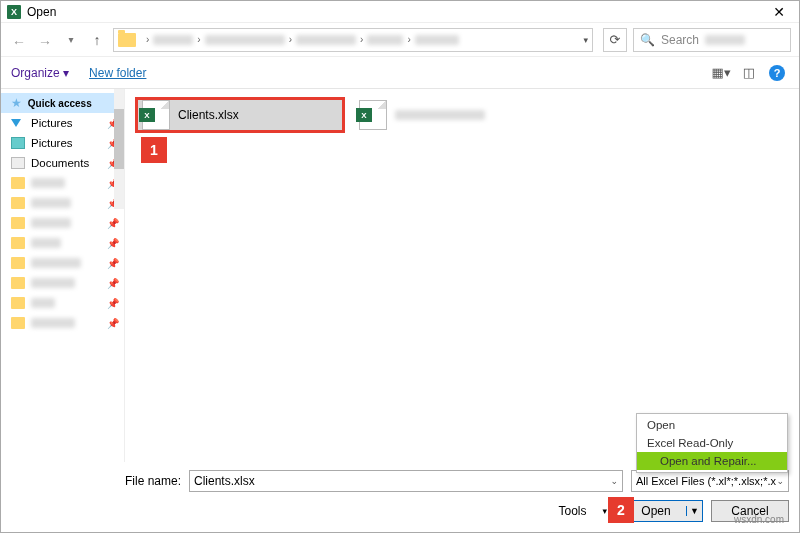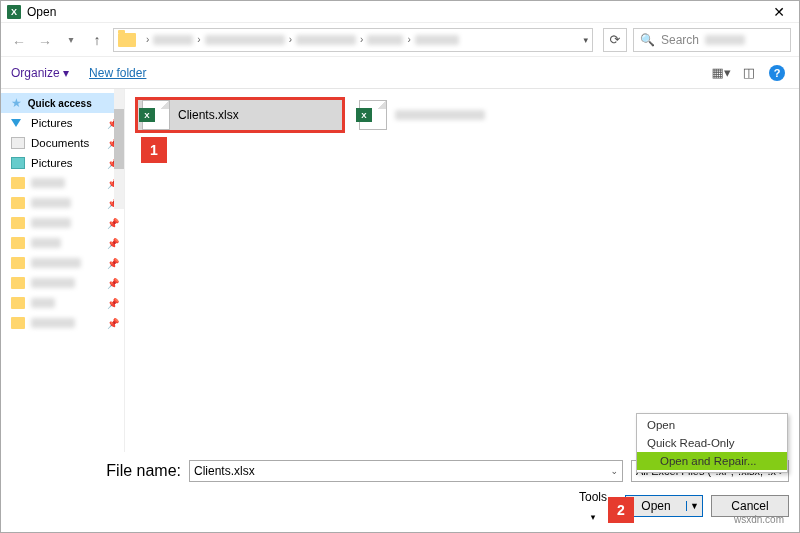--- a/index.html
+++ b/index.html
@@ -49,25 +49,25 @@
   .file-tile { width: 210px; height: 36px; display: flex; align-items: center; gap: 8px; padding: 2px 4px; }
   .file-tile.selected { background: #d8d8d8; border: 3px solid #e63b2e; box-sizing: border-box; }
   .excel-doc-ic { width: 28px; height: 30px; background: #fff; border: 1px solid #bbb; position: relative; display: flex; align-items: center; justify-content: flex-start; }
   .excel-doc-ic::before { content: ""; position: absolute; right: 0; top: 0; width: 8px; height: 8px; background: linear-gradient(135deg, #fff 50%, #ddd 50%); }
   .excel-badge { width: 16px; height: 14px; background: #217346; color: #fff; font-size: 8px; font-weight: bold; display: flex; align-items: center; justify-content: center; margin-left: -4px; }
   .callout { position: absolute; width: 26px; height: 26px; background: #e63b2e; color: #fff; font-weight: bold; font-size: 14px; display: flex; align-items: center; justify-content: center; }
   .c1 { top: 48px; left: 16px; }
   
   .footer { padding: 8px 10px 10px 10px; display: flex; flex-direction: column; gap: 8px; position: relative; }
   .row1 { display: flex; align-items: center; gap: 8px; }
-  .fn-label { width: 170px; text-align: right; font-size: 16px; }
+  .fn-label { width: 170px; text-align: right; font-size: 12px; }
   .fn-input { flex: 1; height: 22px; border: 1px solid #aaa; padding: 0 4px; font-size: 12px; display: flex; align-items: center; justify-content: space-between; }
   .ft-select { width: 158px; height: 22px; border: 1px solid #aaa; padding: 0 4px; font-size: 11px; display: flex; align-items: center; justify-content: space-between; }
   .row2 { display: flex; align-items: center; gap: 8px; justify-content: flex-end; }
-  .tools { font-size: 12px; margin-right: 10px; display: flex; align-items: center; gap: 8px; flex-direction: column; }
+  .tools { font-size: 12px; margin-right: 10px; display: flex; align-items: center; gap: 16px; }
   .btn { height: 22px; border: 1px solid #888; background: #e9e9e9; font-size: 12px; display: flex; align-items: center; }
   .btn.open { border: 1px solid #0067c0; width: 78px; }
   .btn.open .main { flex: 1; text-align: center; }
   .btn.open .dd { width: 16px; border-left: 1px solid #0067c0; display: flex; align-items: center; justify-content: center; font-size: 9px; }
   .btn.cancel { width: 78px; justify-content: center; }
   
   .menu { position: absolute; right: 12px; top: 413px; width: 152px; background: #fff; border: 1px solid #bbb; box-shadow: 2px 2px 4px rgba(0,0,0,0.2); padding: 2px 0; z-index: 5; }
   .menu-item { height: 18px; padding: 0 10px; display: flex; align-items: center; font-size: 11.5px; color: #333; }
   .menu-item.hover { background: #84cc16; padding-left: 23px; }
   .c2 { top: 497px; left: 608px; }
@@ -133,27 +133,27 @@
       <div class="side-item quick">
         <span class="star-ic">★</span>
         <b style="font-size:10px">Quick access</b>
       </div>
       <div class="side-item">
         <span class="ic"><span class="ic-dl" style="display:inline-block"></span></span>
         <span>Pictures</span>
         <span class="pin">📌</span>
       </div>
       <div class="side-item">
+        <span class="ic ic-pic"></span>
+        <span>Pictures</span>
+        <span class="pin">📌</span>
+      </div>
+      <div class="side-item">
         <span class="ic ic-doc"></span>
         <span>Documents</span>
-        <span class="pin">📌</span>
-      </div>
-      <div class="side-item">
-        <span class="ic ic-pic"></span>
-        <span>Pictures</span>
         <span class="pin">📌</span>
       </div>
       <div class="side-item">
           <span class="ic ic-folder"></span>
           <span class="blur-span" style="width:34px"></span>
           <span class="pin">📌</span>
         </div>
       <div class="side-item">
           <span class="ic ic-folder"></span>
           <span class="blur-span" style="width:40px"></span>
@@ -229,18 +229,18 @@
         <span class="main">Open</span>
         <span class="dd">▼</span>
       </div>
       <div class="btn cancel">Cancel</div>
     </div>
   </div>
 </div>
 
 <div class="menu">
   <div class="menu-item">Open</div>
-  <div class="menu-item">Quick Read-Only</div>
+  <div class="menu-item">Excel Read-Only</div>
   <div class="menu-item hover">Open and Repair...</div>
 </div>
 
 <div class="callout c2">2</div>
 <div class="watermark">wsxdn.com</div>
 
 </body></html>

